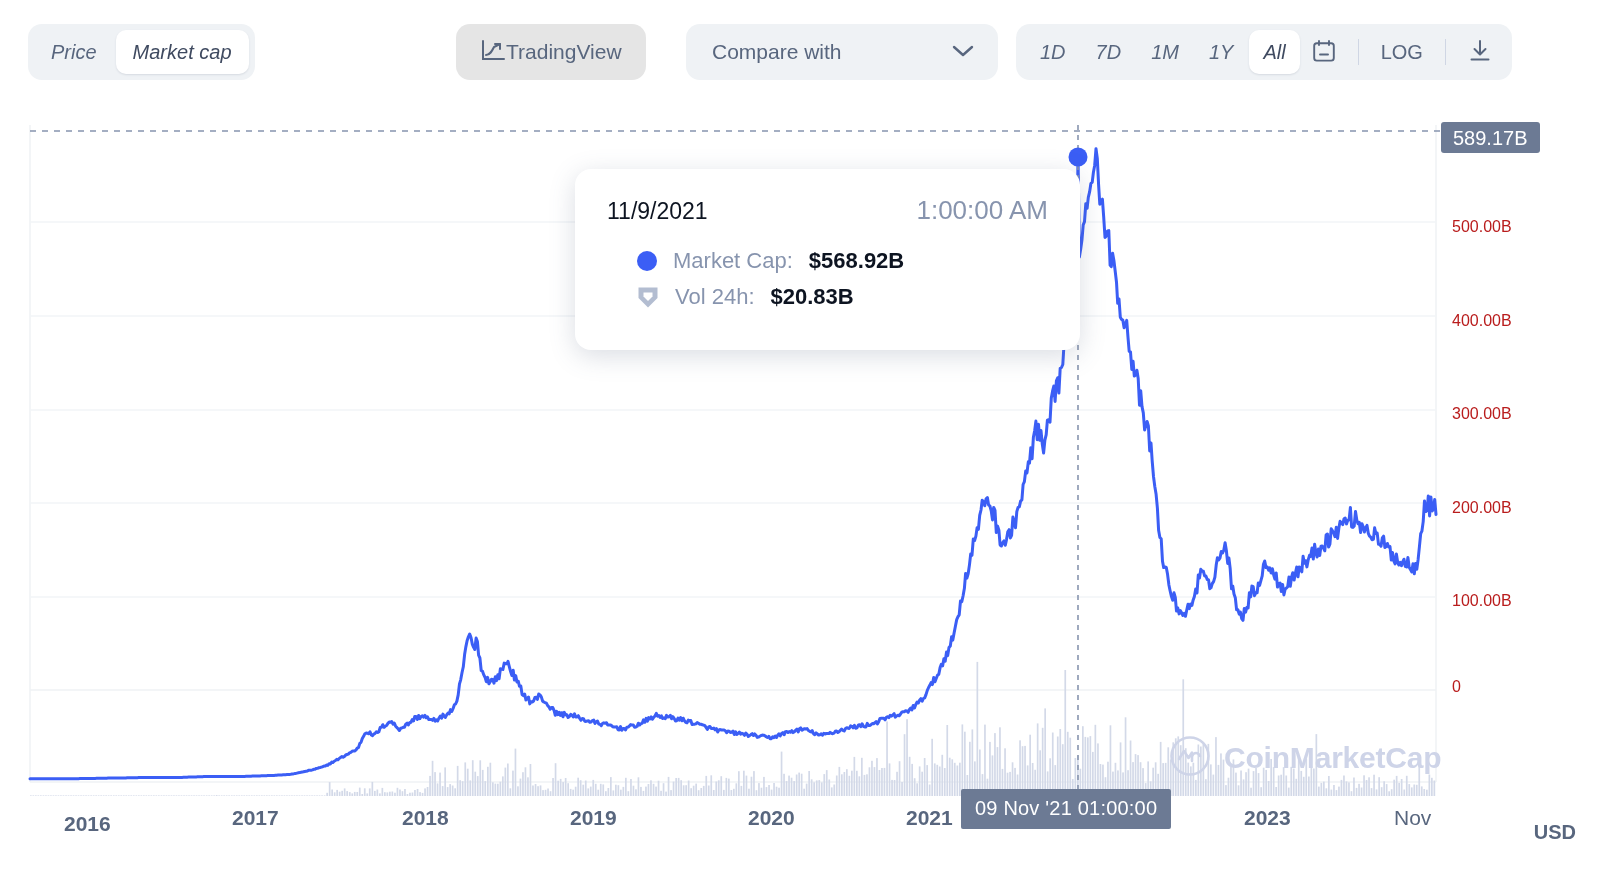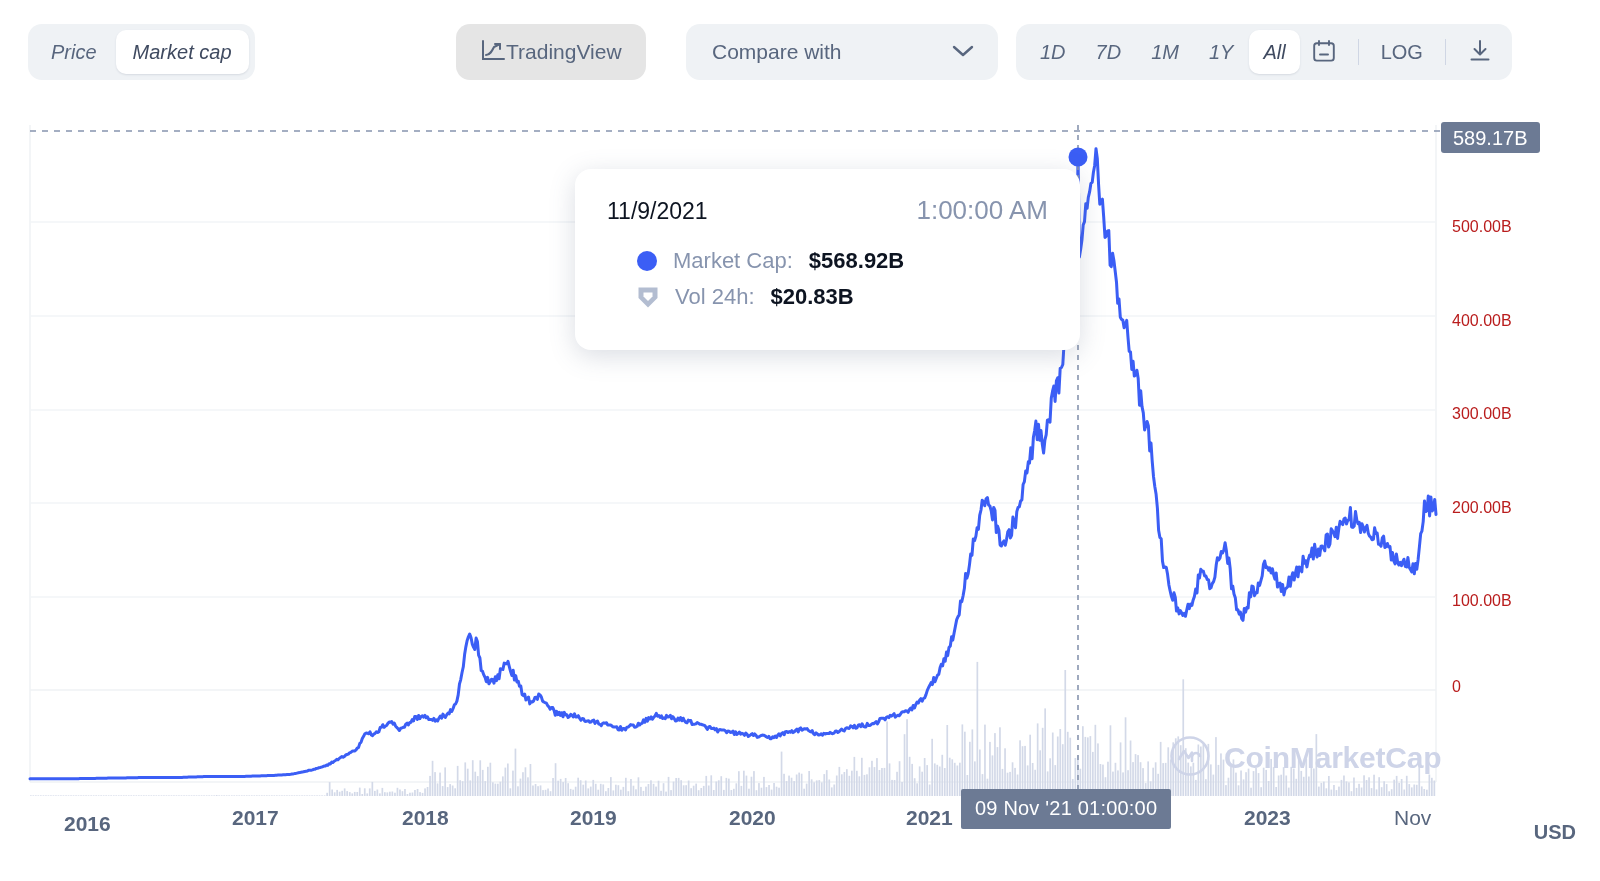--- a/index.html
+++ b/index.html
@@ -837,21 +837,21 @@
     <div class="ytick" style="left:1452px; top:393px;">200.00B</div>
     <div class="ytick" style="left:1452px; top:486px;">100.00B</div>
     <div class="ytick" style="left:1452px; top:572px;">0</div>
 
     <div id="price-badge">589.17B</div>
 
     <div class="xtick" style="left:64px;  top:700px;margin-top:6px;">2016</div>
     <div class="xtick" style="left:232px; top:700px;">2017</div>
     <div class="xtick" style="left:402px; top:700px;">2018</div>
     <div class="xtick" style="left:570px; top:700px;">2019</div>
-    <div class="xtick" style="left:729px; top:700px;">2020</div>
+    <div class="xtick" style="left:748px; top:700px;">2020</div>
     <div class="xtick" style="left:906px; top:700px;">2021</div>
     <div class="xtick" style="left:1244px; top:700px;">2023</div>
     <div class="xtick light" style="left:1394px; top:700px;">Nov</div>
 
     <div id="currency-label">USD</div>
 
     <div id="crosshair-badge">09 Nov '21   01:00:00</div>
 
     <div id="watermark">
       <span>

